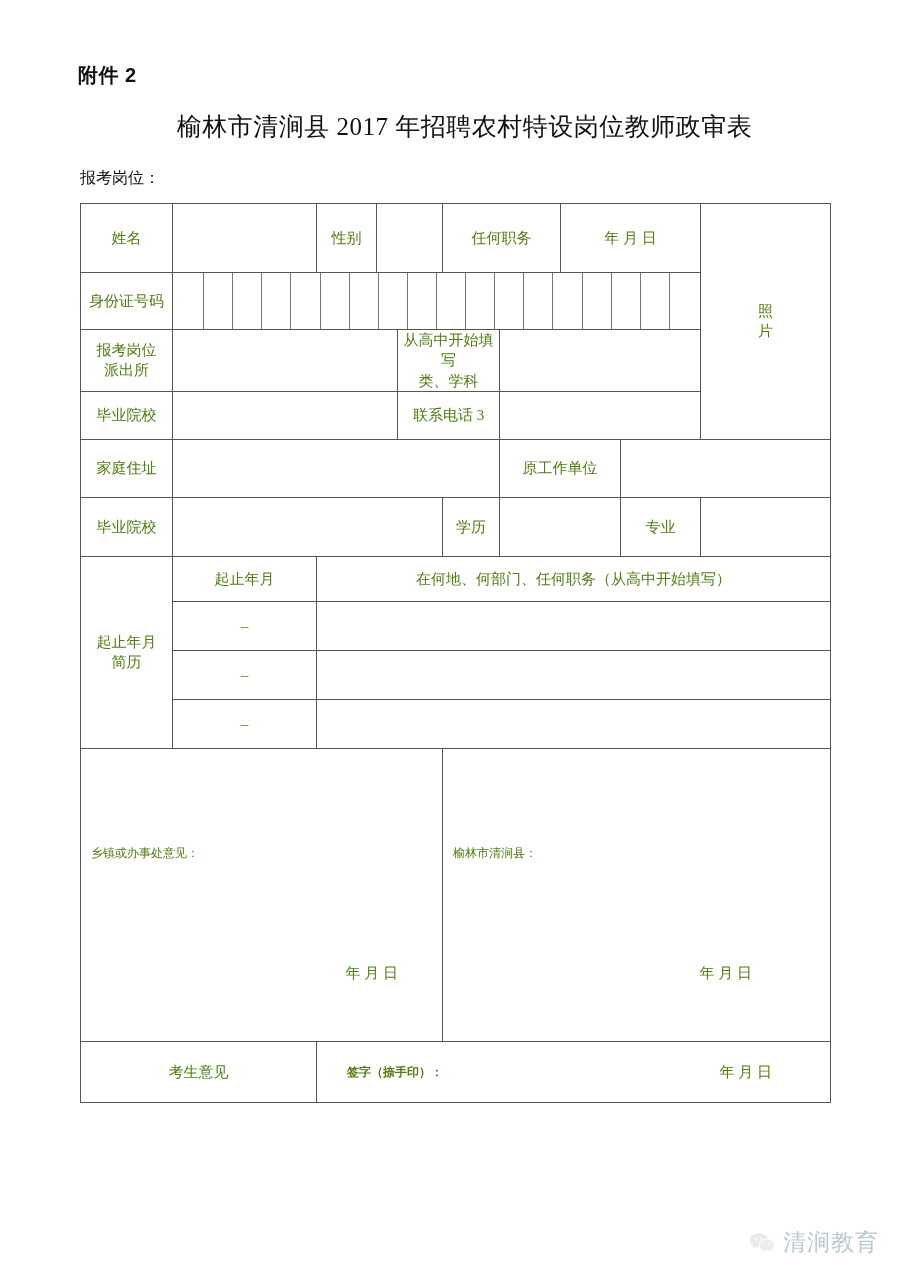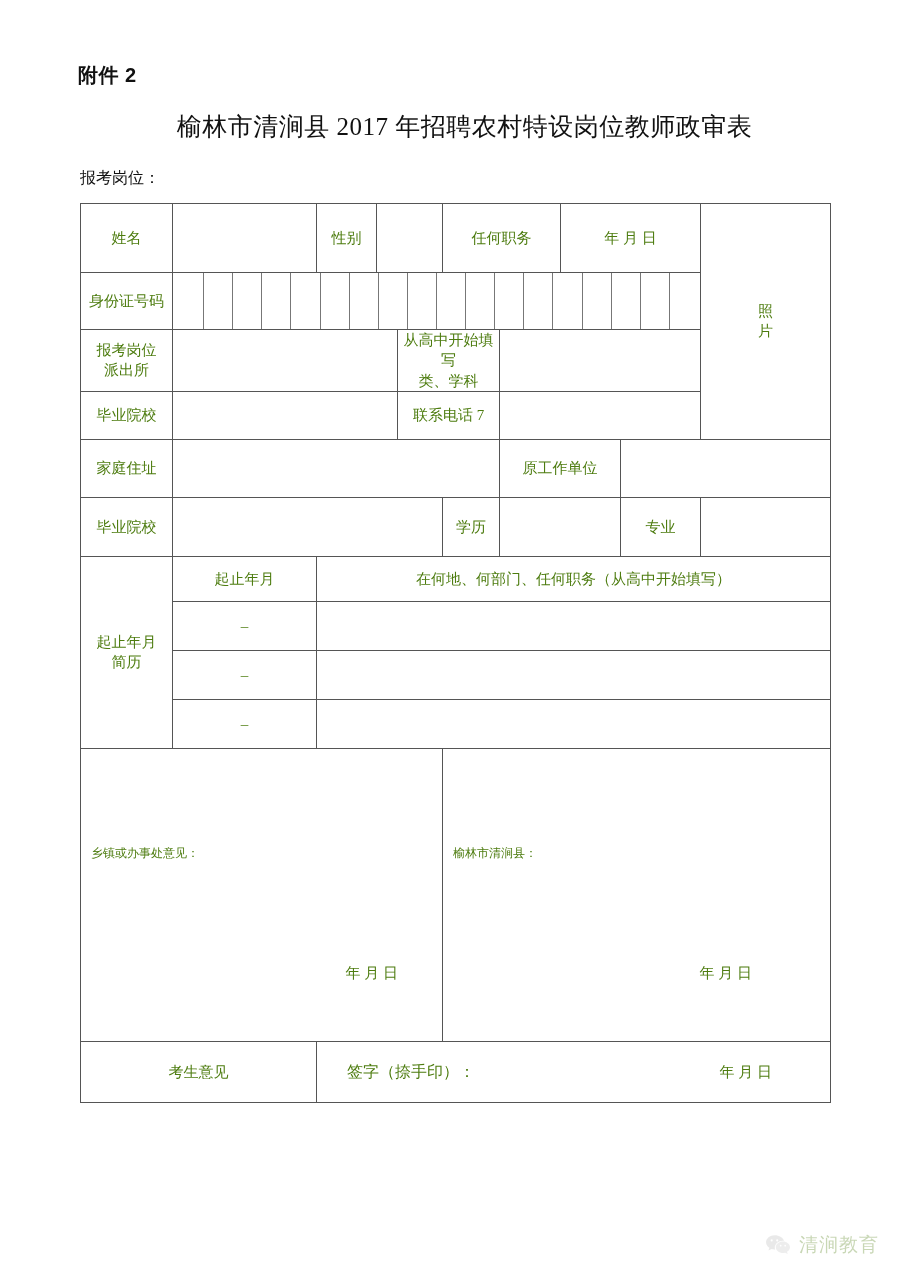--- a/index.html
+++ b/index.html
@@ -120,21 +120,22 @@
   .sign-inner {
     position: relative;
     height: 100%;
     width: 100%;
   }
   .sign-label {
     position: absolute;
     left: 28px;
     top: 50%;
     transform: translateY(-50%);
-    font-size: 16px;
+    font-size: 12px;
+    font-weight: bold;
   }
   .sign-date {
     position: absolute;
     right: 56px;
     top: 50%;
     transform: translateY(-50%);
     font-size: 15px;
   }
 
   .dash { font-size: 15px; color: #333; }
@@ -143,22 +144,22 @@
     position: absolute;
     right: 26px;
     bottom: 22px;
     display: flex;
     align-items: center;
     gap: 8px;
     opacity: 0.30;
   }
   .watermark .wm-text {
     font-family: Liberation Serif, serif;
-    font-size: 19px;
-    color: #4d7c0f;
+    font-size: 23px;
+    color: #0c4a6e;
     letter-spacing: 1px;
   }
   .wechat-icon svg { display: block; }
 </style>
 </head>
 <body>
 
 <div class="page">
 
   <div class="attachment-label">附件 2</div>
@@ -231,21 +232,21 @@
       <td class="r3" colspan="2">
         <span>从高中开始填写</span><br>
         <span>类、学科</span>
       </td>
       <td class="r3" colspan="3"></td>
     </tr>
 
     <tr>
       <td class="r4">毕业院校</td>
       <td class="r4" colspan="4"></td>
-      <td class="r4" colspan="2">联系电话 7</td>
+      <td class="r4" colspan="2">联系电话 3</td>
       <td class="r4" colspan="3"></td>
     </tr>
 
     <tr>
       <td class="r5">家庭住址</td>
       <td class="r5" colspan="6"></td>
       <td class="r5" colspan="2">原工作单位</td>
       <td class="r5" colspan="2"></td>
     </tr>
 

